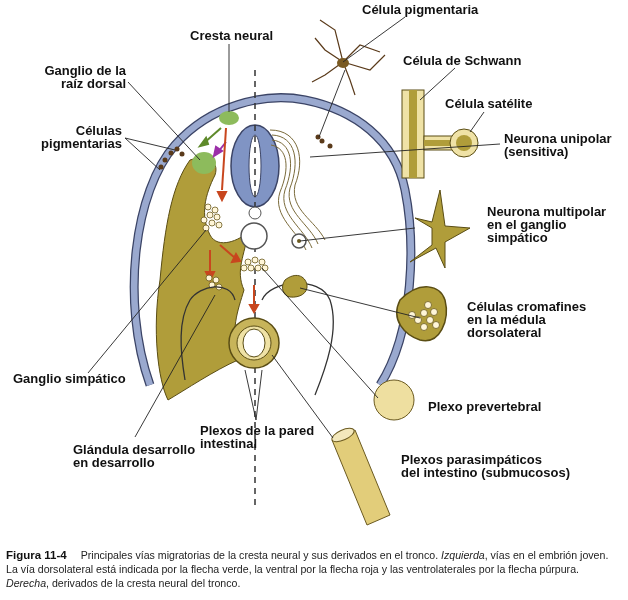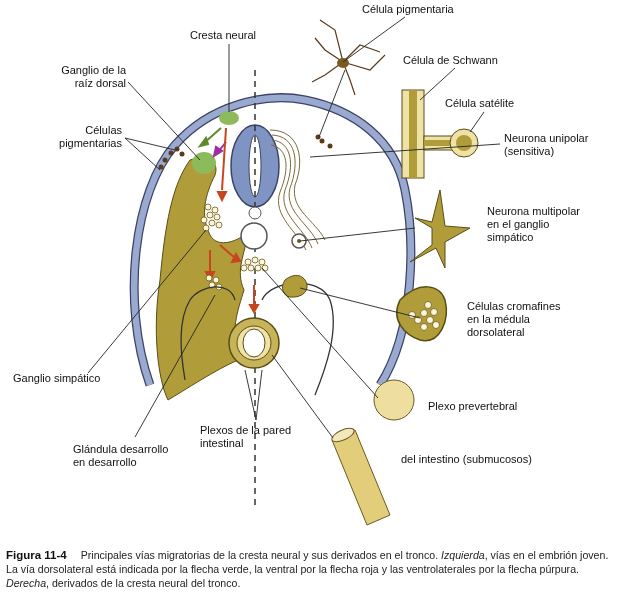--- a/index.html
+++ b/index.html
@@ -1,18 +1,18 @@
 <!DOCTYPE html>
 <html><head>
 <meta charset="utf-8">
 <style>
   html,body{margin:0;padding:0;background:#ffffff;}
   body{width:628px;height:600px;position:relative;overflow:hidden;font-family:"Liberation Sans","DejaVu Sans",sans-serif;}
   svg{position:absolute;left:0;top:0;}
-  .lbl{position:absolute;font-size:11px;line-height:13px;color:#111;white-space:nowrap;}
+  .lbl{position:absolute;font-size:13px;line-height:13px;color:#111;white-space:nowrap;font-weight:bold;}
   .r{text-align:right;}
   .c{text-align:left;}
   .caption{position:absolute;left:6px;top:548px;width:616px;font-size:10.6px;line-height:14px;color:#222;}
   .caption b{font-weight:bold;color:#111;font-size:11.5px;text-align:center;}
   .caption i{font-style:italic;}
   .pad{display:inline-block;width:14px;}
 </style>
 </head>
 <body>
 
@@ -188,18 +188,19 @@
 <div class="lbl" style="left:428px;top:400px;">Plexo prevertebral</div>
 <div class="lbl c" style="left:200px;top:424px;width:110px;">
   <div>Plexos de la pared</div>
   <div>intestinal</div>
 </div>
 <div class="lbl c" style="left:73px;top:443px;width:120px;">
   <div>Glándula desarrollo</div>
   <div>en desarrollo</div>
 </div>
 <div class="lbl" style="left:401px;top:453px;">
+  <div>Plexos parasimpáticos</div>
   <div>del intestino (submucosos)</div>
 </div>
 
 <div class="caption">
   <b>Figura 11-4</b><span class="pad"></span><span>Principales vías migratorias de la cresta neural y sus derivados en el tronco.</span> <i>Izquierda</i><span>, vías en el embrión joven. La vía dorsolateral está indicada por la flecha verde, la ventral por la flecha roja y las ventrolaterales por la flecha púrpura.</span> <i>Derecha</i><span>, derivados de la cresta neural del tronco.</span>
 </div>
 
 </body></html>

